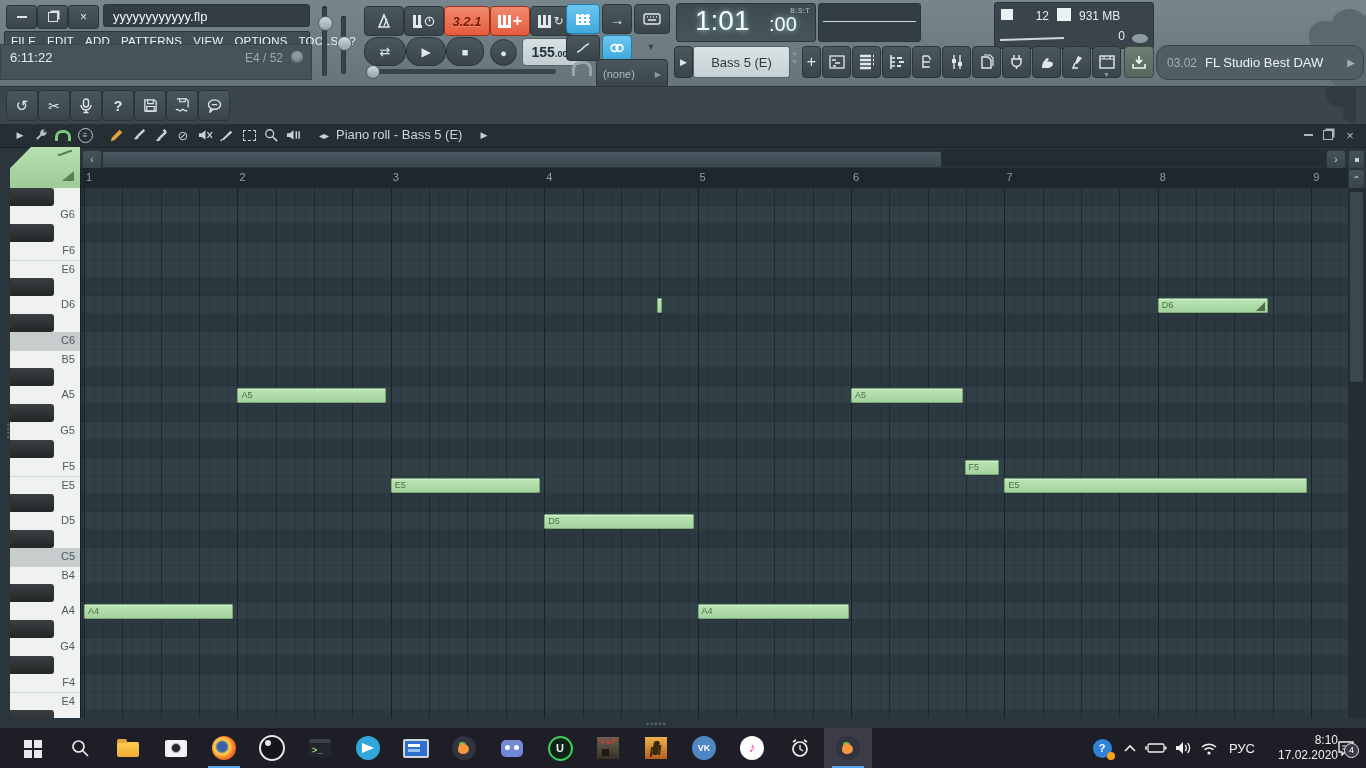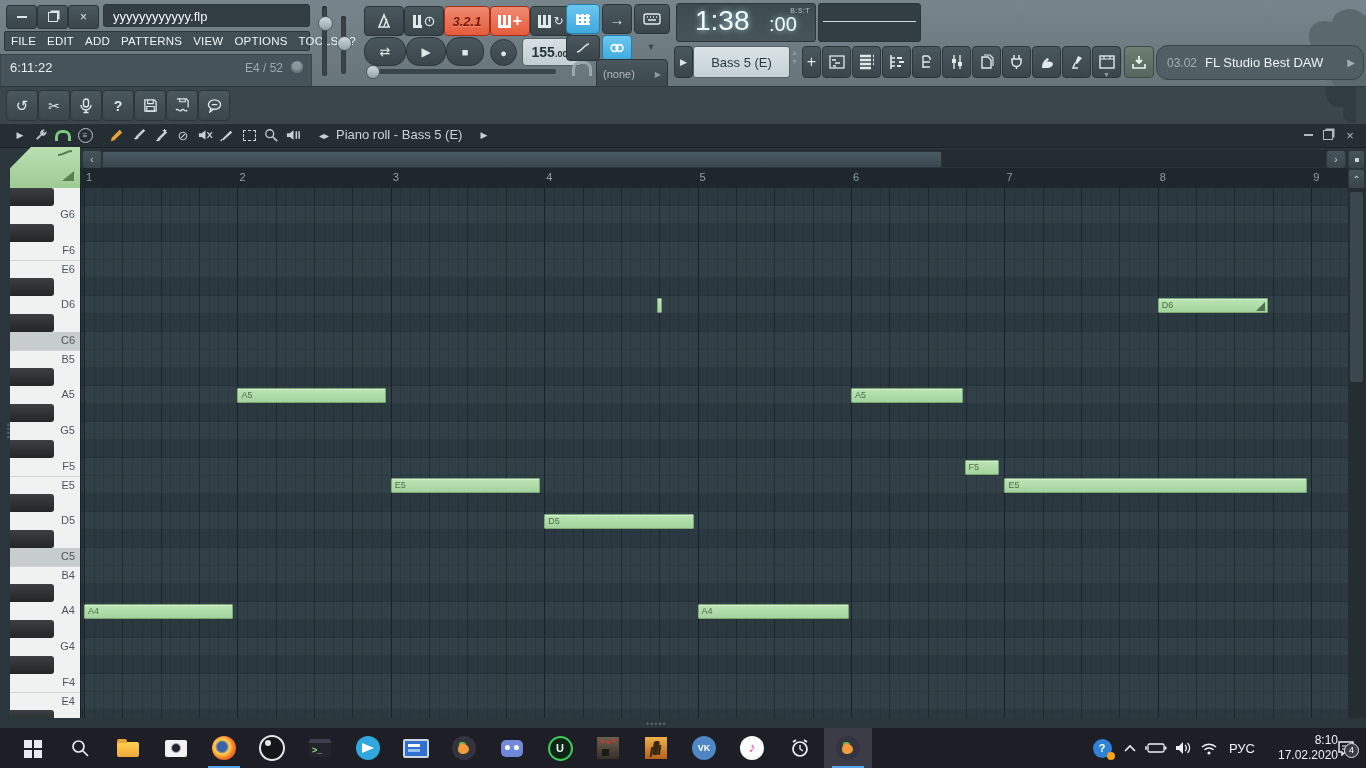--- a/index.html
+++ b/index.html
@@ -8,21 +8,21 @@
   
   #hdr{position:absolute;left:0;top:0;width:1366px;height:86px;
     background:linear-gradient(#77858c,#67757b);z-index:2;}
   .wbtn{position:absolute;top:5px;width:29px;height:22px;background:linear-gradient(#4a575d,#39454b);
     border:1px solid #2b363b;border-radius:3px;color:#dbe5e7;display:flex;align-items:center;justify-content:center;font-size:12px;}
   .titlebox{position:absolute;left:103px;top:4px;width:207px;height:23px;background:#333e44;
     border:1px solid #2b363b;border-radius:3px;color:#edf5f6;font-size:13px;line-height:23px;padding-left:9px;box-sizing:border-box;}
   #menu{position:absolute;left:4px;top:31px;width:306px;height:20px;background:#414e54;
     border:1px solid #2b363b;border-radius:2px;display:flex;align-items:center;padding:0 6px;box-sizing:border-box;}
   .menu-item{color:#eef6f7;font-size:11.5px;margin-right:11px;letter-spacing:.2px;}
-  #hintbar{position:absolute;left:0;top:54px;width:312px;height:36px;background:#46535a;
+  #hintbar{position:absolute;left:0;top:44px;width:312px;height:36px;background:#46535a;
     border:1px solid #39454b;box-sizing:border-box;}
   #hint-time{position:absolute;left:9px;top:5px;color:#e6eff0;font-size:13px;}
   #hint-val{position:absolute;right:28px;top:6px;color:#9aabb1;font-size:12px;}
   .knob{position:absolute;right:8px;top:6px;width:12px;height:12px;border-radius:50%;background:#8d9ba1;box-shadow:inset 0 -2px 3px #5c6a70;}
   
   .vtrack{position:absolute;width:5px;border-radius:3px;background:#39454b;box-shadow:inset 0 1px 2px #222;}
   .vknob{position:absolute;width:13px;height:13px;border-radius:50%;background:linear-gradient(#cfd9db,#93a2a7);border:1px solid #4c595e;left:-4px;}
   
   .ib{position:absolute;background:linear-gradient(#4a575d,#39454b);border:1px solid #2b363b;border-radius:4px;
     display:flex;align-items:center;justify-content:center;color:#dfe9ea;}
@@ -259,26 +259,35 @@
         <span style="font-size:9px;color:#3b474d">▼</span>
       </div>
 
     <div style="position:absolute;left:572px;top:61px;width:14px;height:12px;border:3px solid #97a7ad;border-bottom:none;border-radius:8px 8px 0 0"></div>
     <div class="ib" style="left:596px;top:59px;width:72px;height:19px;justify-content:space-between;padding:14px 6px;box-sizing:border-box">
       <span style="font-size:11px;color:#aebabd">(none)</span>
         <span style="font-size:8px;color:#8d9aa0">▶</span>
     </div>
 
     <div id="timepanel">
-      <span id="time-main">1:38</span>
+      <span id="time-main">1:01</span>
       <span id="time-frac">:00</span>
       <span id="time-fmt">B:S:T</span>
     </div>
     <div id="osc"></div>
 
+    <div id="cpu">
+      <div class="sq" style="left:6px;top:6px;width:12px;height:11px"></div>
+      <div class="t" style="left:34px;top:6px;width:20px;text-align:right">12</div>
+      <div class="sq" style="left:62px;top:5px;width:14px;height:13px"></div>
+      <div class="t" style="left:84px;top:6px">931 MB</div>
+      <div class="graph"></div>
+      <div class="t" style="right:28px;bottom:5px">0</div>
+      <div class="polyoval"></div>
+    </div>
 
     <div class="ib" style="left:674px;top:46px;width:17px;height:30px">
         <span style="font-size:9px">▶</span>
       </div>
     <div class="lightfield" style="position:absolute;left:693px;top:46px;width:95px;height:30px;border-radius:3px;display:flex;align-items:center;justify-content:center">
       <span style="font-size:13px">Bass 5 (E)</span>
     </div>
     <div style="position:absolute;left:789px;top:48px;width:11px;height:26px;color:#8d9aa0;font-size:7px;line-height:9px;text-align:center">▲<br>▼</div>
     <div class="ib" style="left:802px;top:46px;width:17px;height:30px">
         <span>+</span>

